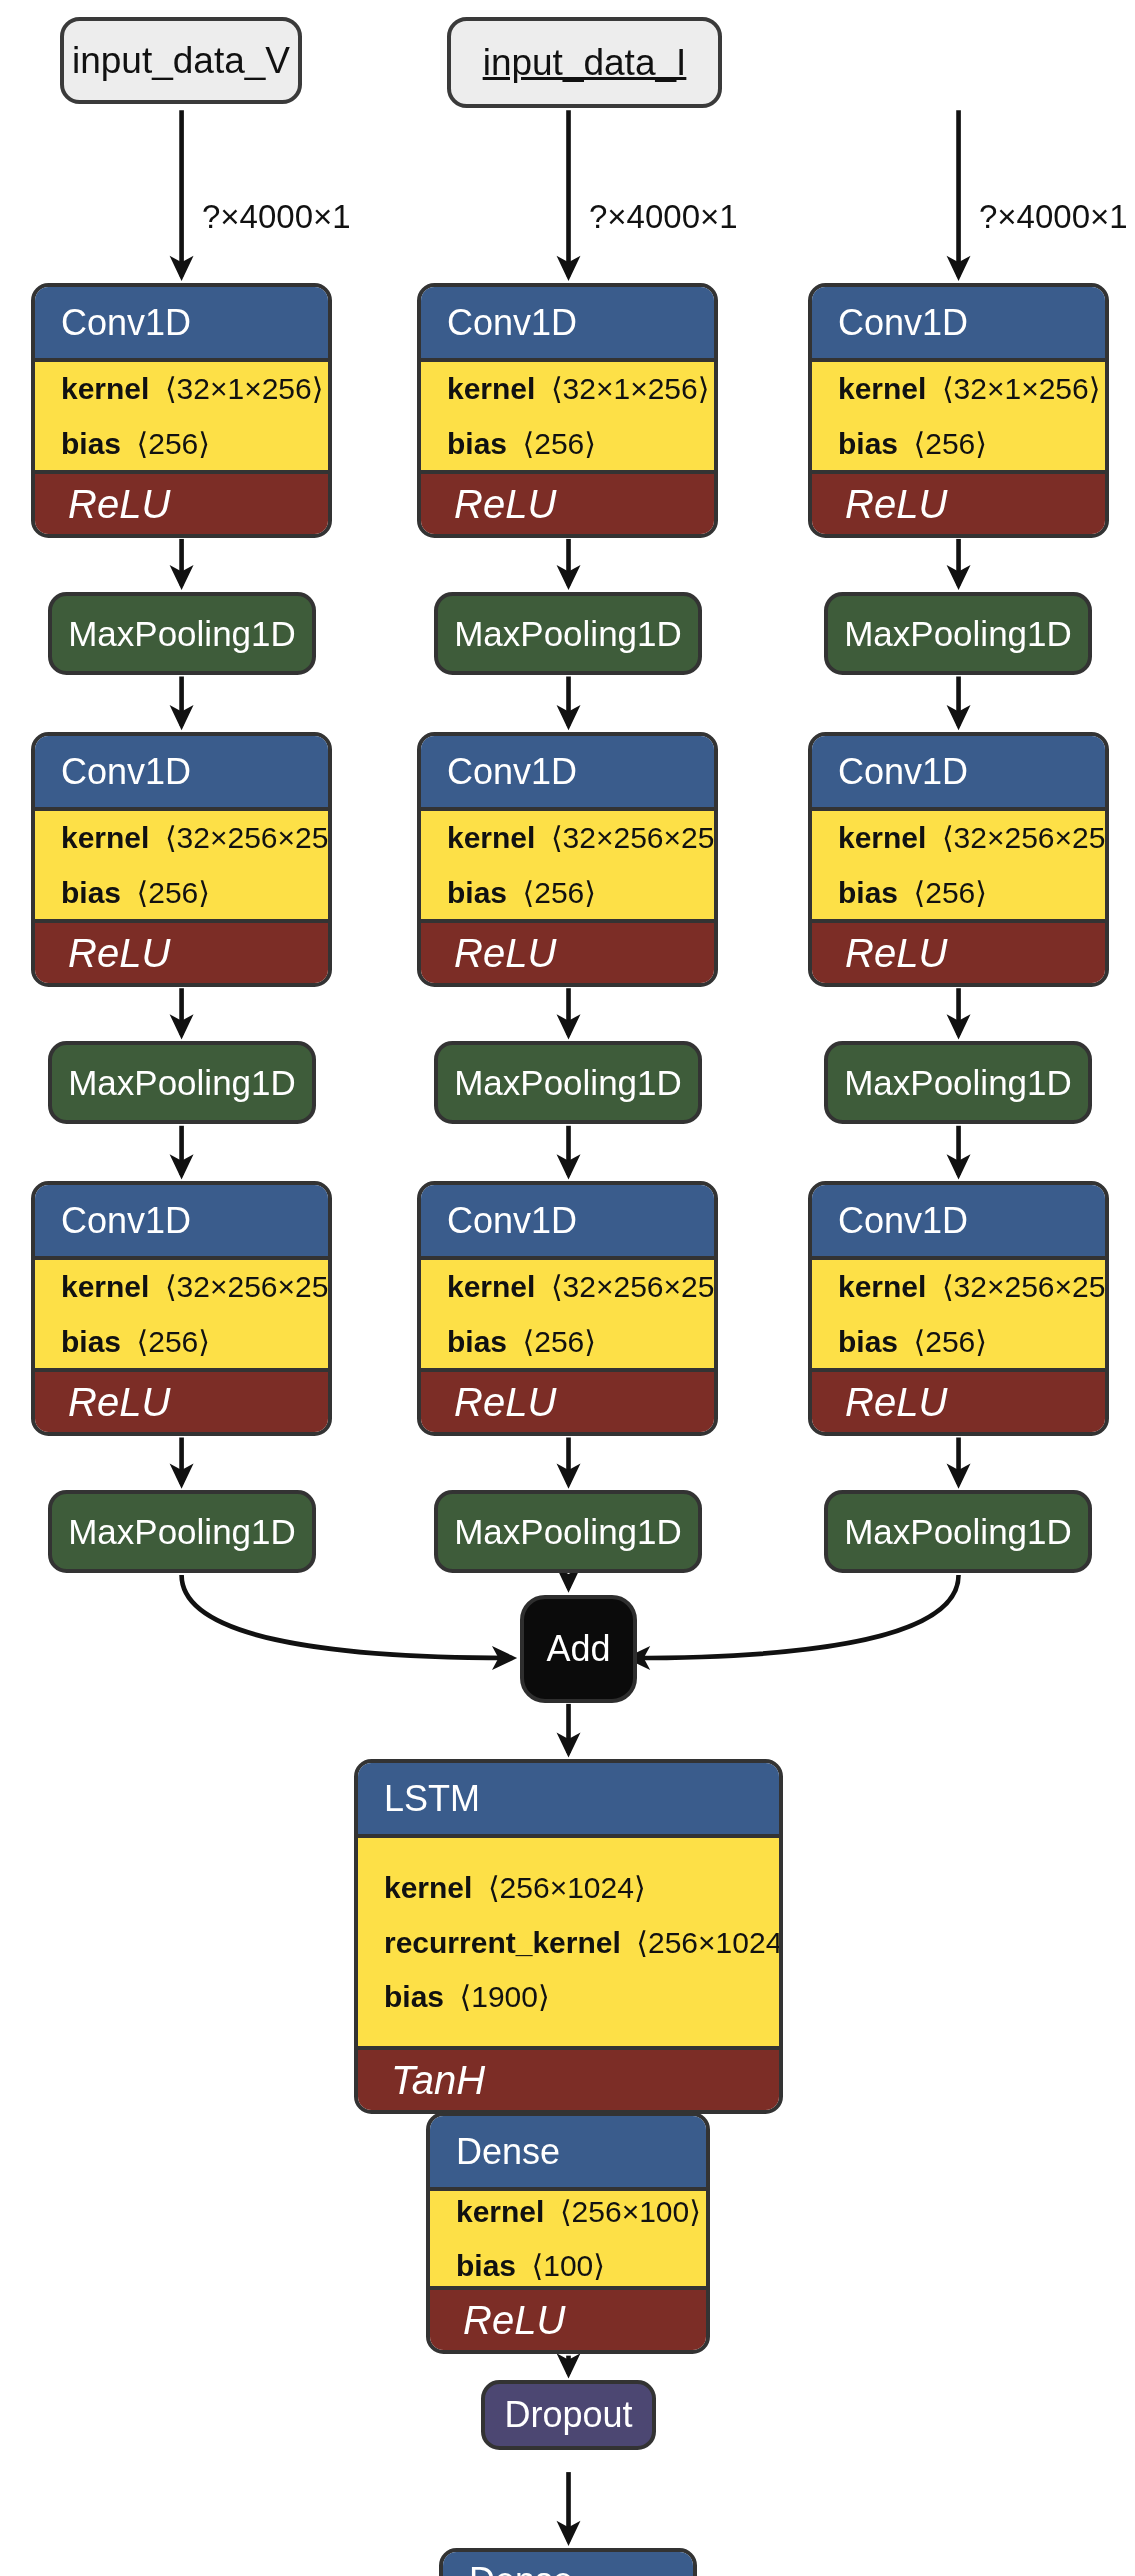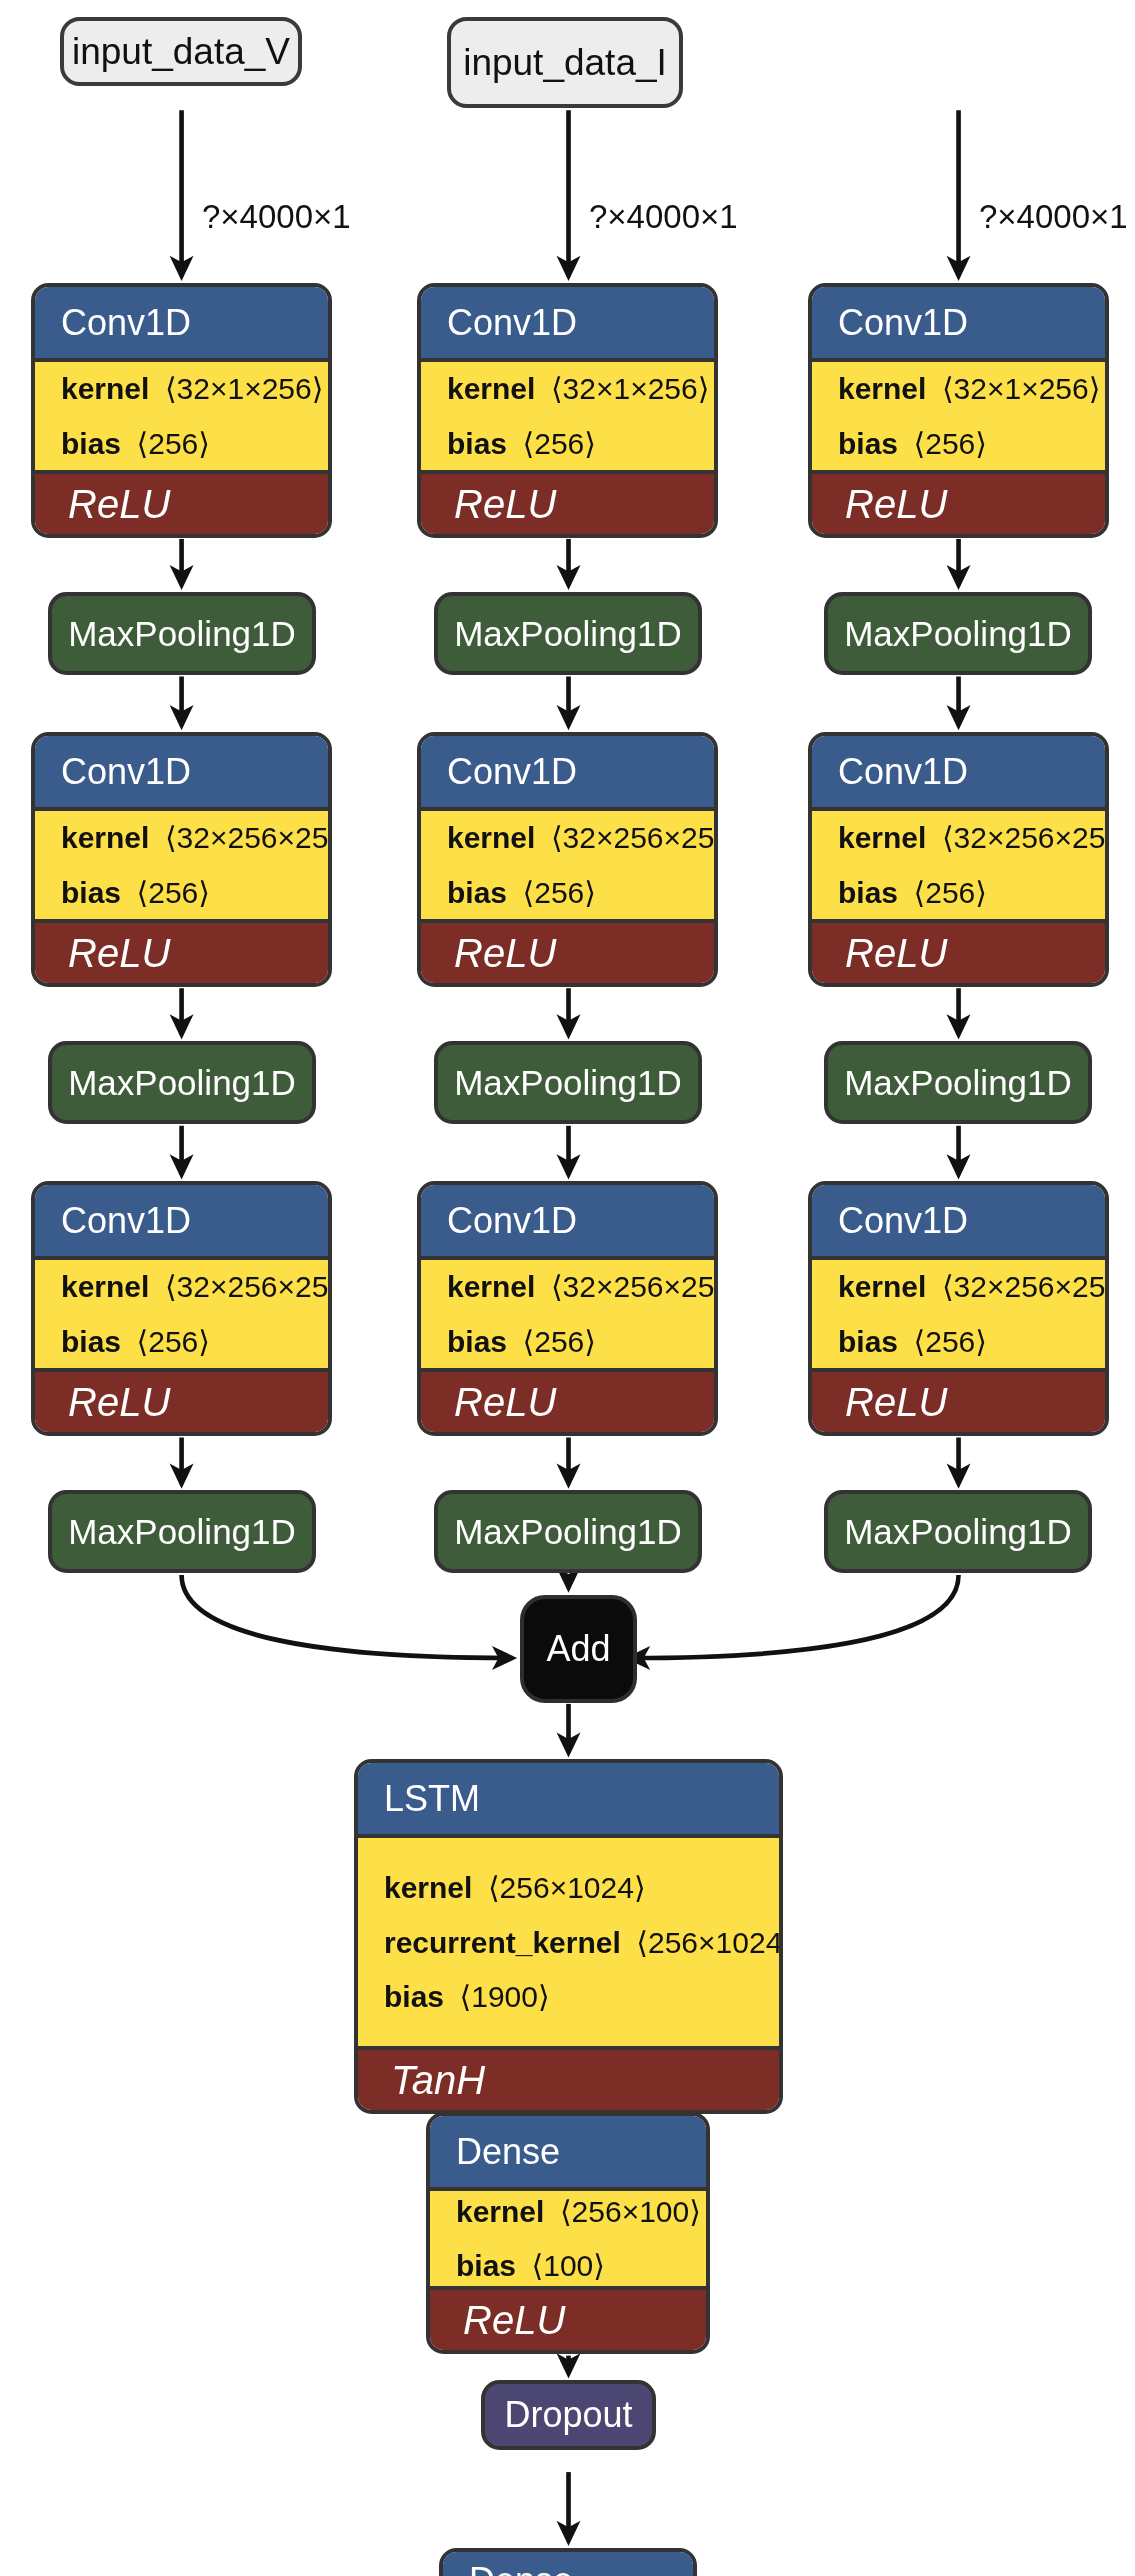--- a/index.html
+++ b/index.html
@@ -78,22 +78,22 @@
       <path d="M1860,3057 C1860,3175 1595,3218 1222,3218" marker-end="url(#arrow)"></path>
 
       <path d="M1103,3307 L1103,3402" marker-end="url(#arrow)"></path>
       <path d="M1103,4054 L1103,4087" marker-end="url(#arrow)"></path>
       <path d="M1103,4572 L1103,4607" marker-end="url(#arrow)"></path>
       <path d="M1103,4798 L1103,4932" marker-end="url(#arrow)"></path>
       <path d="M1103,5282 L1103,5332" marker-end="url(#arrow)"></path>
     </g>
   </svg>
 
-  <div class="io-node" style="left:60px; top:17px; width:242px; height:69px;">input_data_V</div>
-  <div class="io-node" style="left:447px; top:17px; width:236px; height:91px;">input_data_I</div>
+  <div class="io-node" style="left:60px; top:17px; width:242px; height:87px;">input_data_V</div>
+  <div class="io-node" style="left:447px; top:17px; width:275px; height:91px;text-decoration:underline;">input_data_I</div>
 
   <div class="edge-label" style="left:202px; top:198px;">?×4000×1</div>
   <div class="edge-label" style="left:589px; top:198px;">?×4000×1</div>
   <div class="edge-label" style="left:979px; top:198px;">?×4000×1</div>
 
   <div class="layer" style="left:31px; top:283px; width:301px; height:255px;">
     <div class="hdr">Conv1D</div>
     <div class="body">
       <div class="param"><span class="pname">kernel</span><span>⟨32×1×256⟩</span></div>
       <div class="param"><span class="pname">bias</span><span>⟨256⟩</span></div>

